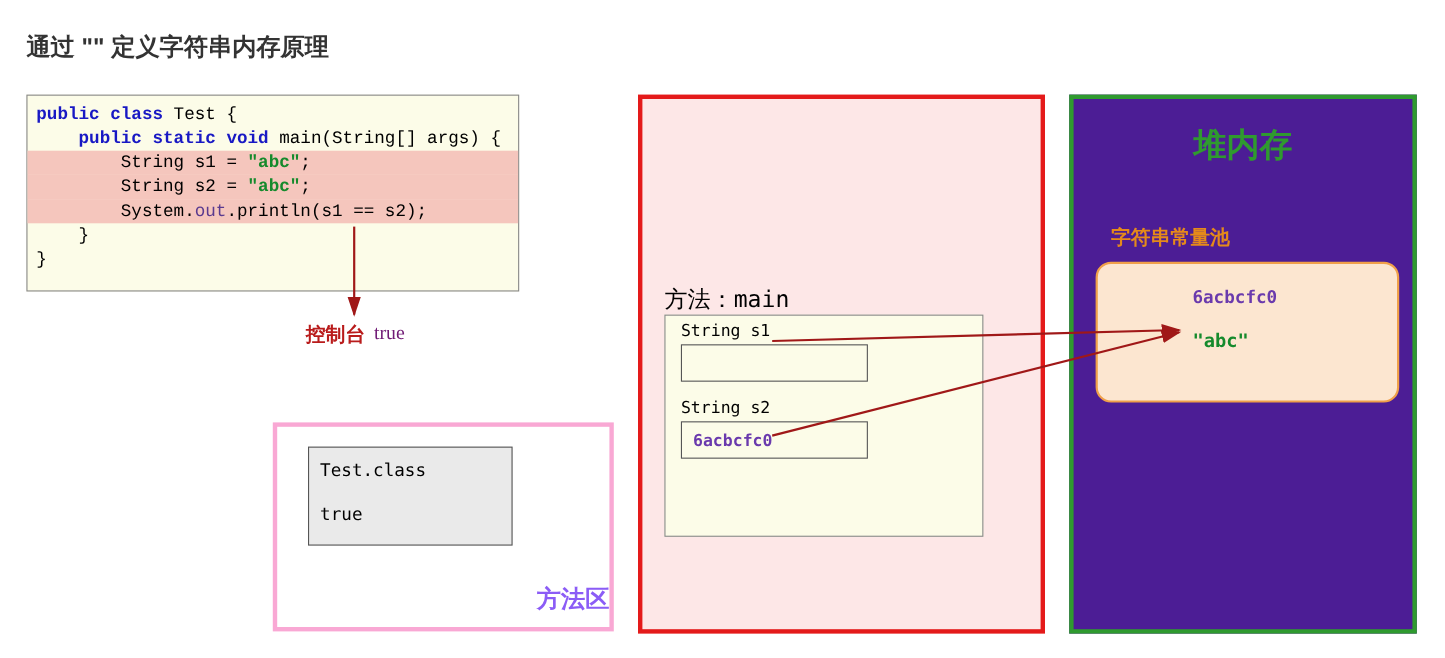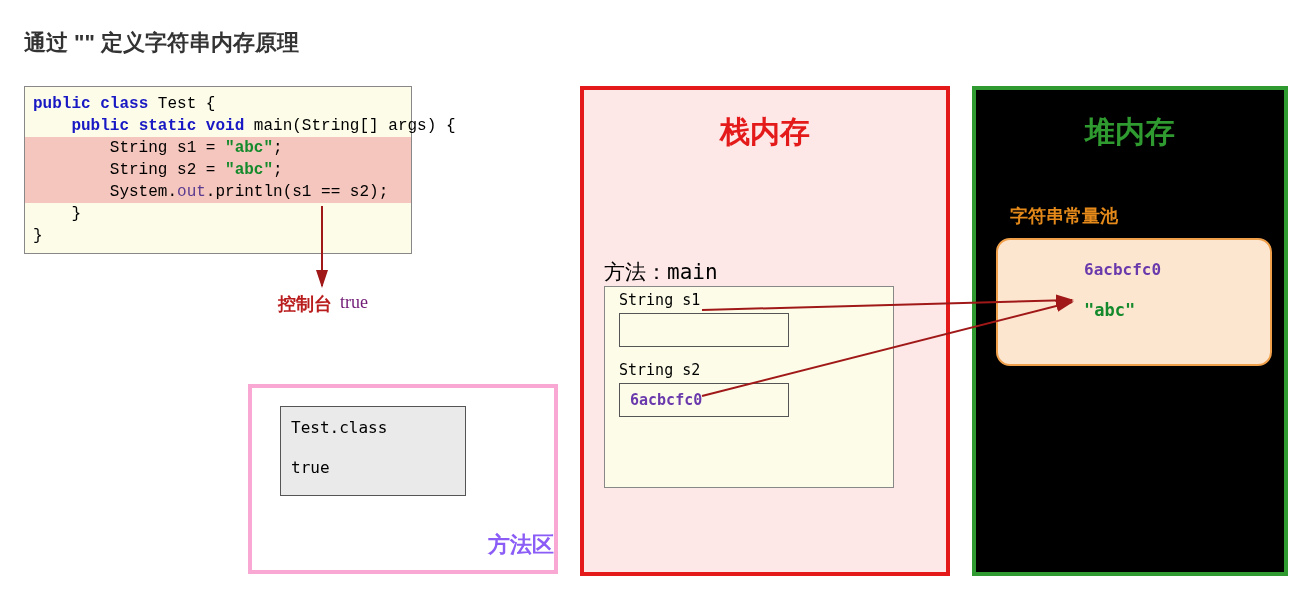--- a/index.html
+++ b/index.html
@@ -18,27 +18,27 @@
     top: 28px;
     font-size: 22px;
     font-weight: bold;
     color: #333;
   }
   
   .code-block {
     position: absolute;
     left: 24px;
     top: 86px;
-    width: 388px;
+    width: 448px;
     border: 1px solid #888;
     background: #fcfce8;
     font-family: Consolas, "Courier New", monospace;
     font-size: 16px;
     line-height: 22px;
-    padding: 6px 0 6px 0;
+    padding: 6px 0 17px 0;
   }
   .code-line { white-space: pre; padding: 0 8px; }
   .code-hl { background: #f5c6bd; }
   .kw { color: #1818c4; font-weight: bold; }
   .str { color: #158a2c; font-weight: bold; }
   .fld { color: #5a3a8f; }
   
   .console-label {
     position: absolute;
     left: 278px;
@@ -140,21 +140,21 @@
     font-weight: bold;
   }
   
   .heap-mem {
     position: absolute;
     left: 972px;
     top: 86px;
     width: 316px;
     height: 490px;
     border: 4px solid #2f9a2f;
-    background: #000000;
+    background: #4c1d95;
   }
   .heap-title {
     position: absolute;
     top: 22px;
     width: 100%;
     text-align: center;
     font-size: 30px;
     font-weight: bold;
     color: #2f9a2f;
   }
@@ -224,21 +224,20 @@
 <div class="method-area">
   <div class="class-box">
     <div>Test.class</div>
     <div style="height:14px"></div>
     <div>true</div>
   </div>
   <div class="method-area-title">方法区</div>
 </div>
 
 <div class="stack-mem">
-  <div class="stack-title">栈内存</div>
   <div class="method-label">方法：main</div>
   <div class="frame-box">
     <div class="var-row">String s1</div>
     <div class="var-box"></div>
     <div class="var-row">String s2</div>
     <div class="var-box">6acbcfc0</div>
   </div>
 </div>
 
 <div class="heap-mem">

